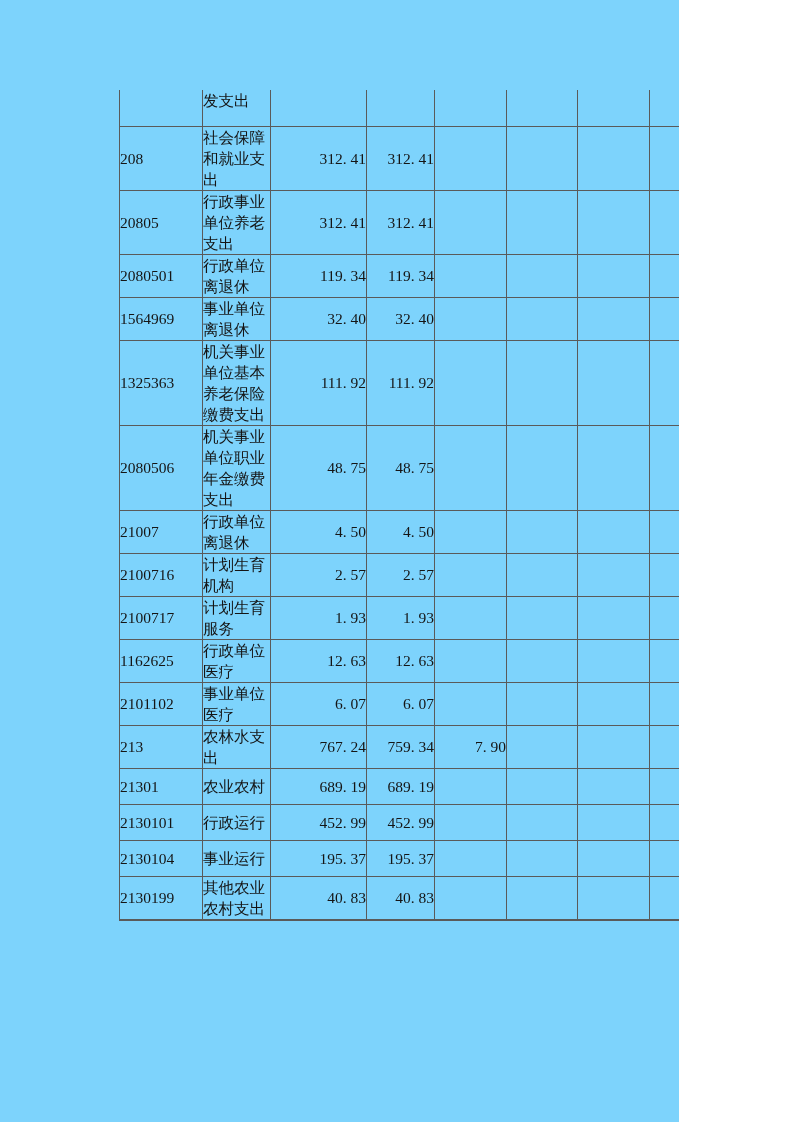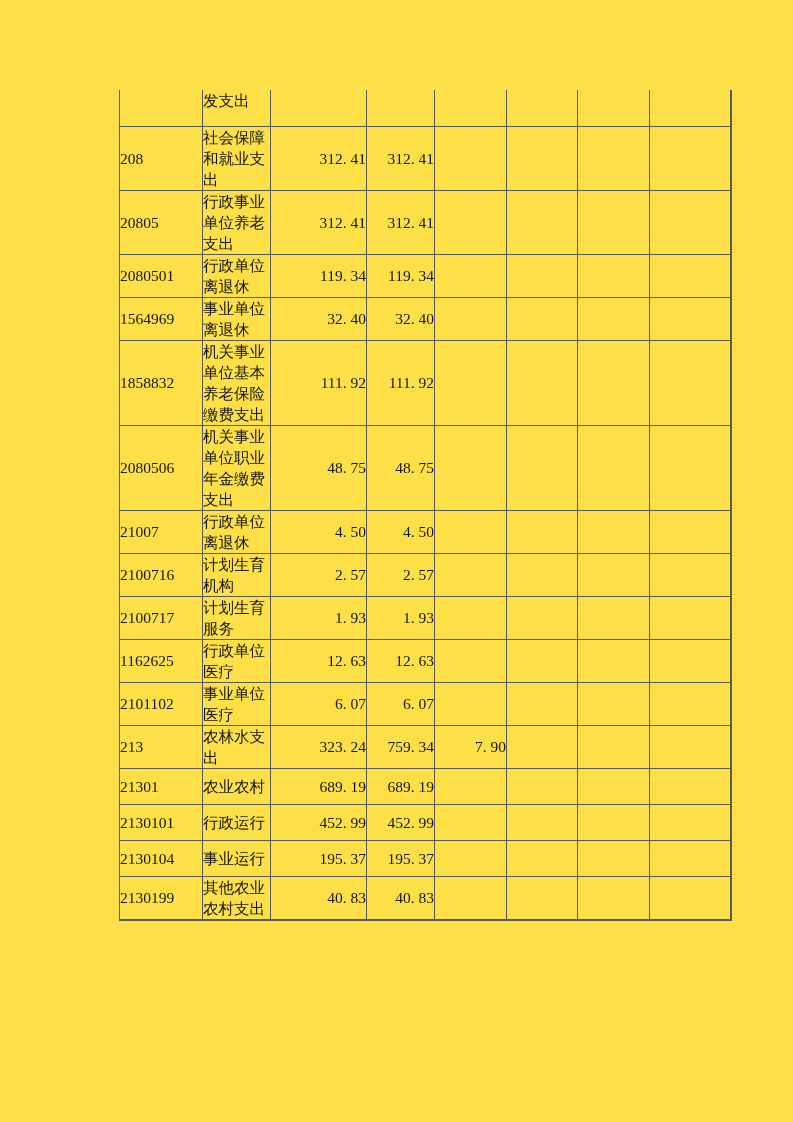--- a/index.html
+++ b/index.html
@@ -2,23 +2,23 @@
 <html><head>
 <meta charset="utf-8">
 <style>
   html, body {
     margin: 0;
     padding: 0;
     background: #ffffff;
   }
   .page {
     position: relative;
-    width: 793px;
+    width: 679px;
     height: 1122px;
-    background: #fde047;
+    background: #7dd3fc;
     overflow: hidden;
     font-family: "Liberation Serif", "DejaVu Serif", serif;
     color: #151515;
   }
   table.budget-table {
     position: absolute;
     left: 119px;
     top: 90px;
     width: 611px;
     border-collapse: collapse;
@@ -123,21 +123,21 @@
           <td class="code">1564969</td>
           <td class="name">事业单位离退休</td>
           <td class="num">32. 40</td>
           <td class="num">32. 40</td>
           <td class="num"></td>
           <td class="num"></td>
           <td class="num"></td>
           <td class="num"></td>
         </tr>
         <tr>
-          <td class="code">1858832</td>
+          <td class="code">1325363</td>
           <td class="name">机关事业单位基本养老保险缴费支出</td>
           <td class="num">111. 92</td>
           <td class="num">111. 92</td>
           <td class="num"></td>
           <td class="num"></td>
           <td class="num"></td>
           <td class="num"></td>
         </tr>
         <tr>
           <td class="code">2080506</td>
@@ -195,21 +195,21 @@
           <td class="num">6. 07</td>
           <td class="num">6. 07</td>
           <td class="num"></td>
           <td class="num"></td>
           <td class="num"></td>
           <td class="num"></td>
         </tr>
         <tr>
           <td class="code">213</td>
           <td class="name">农林水支出</td>
-          <td class="num">323. 24</td>
+          <td class="num">767. 24</td>
           <td class="num">759. 34</td>
           <td class="num">7. 90</td>
           <td class="num"></td>
           <td class="num"></td>
           <td class="num"></td>
         </tr>
         <tr>
           <td class="code">21301</td>
           <td class="name">农业农村</td>
           <td class="num">689. 19</td>

